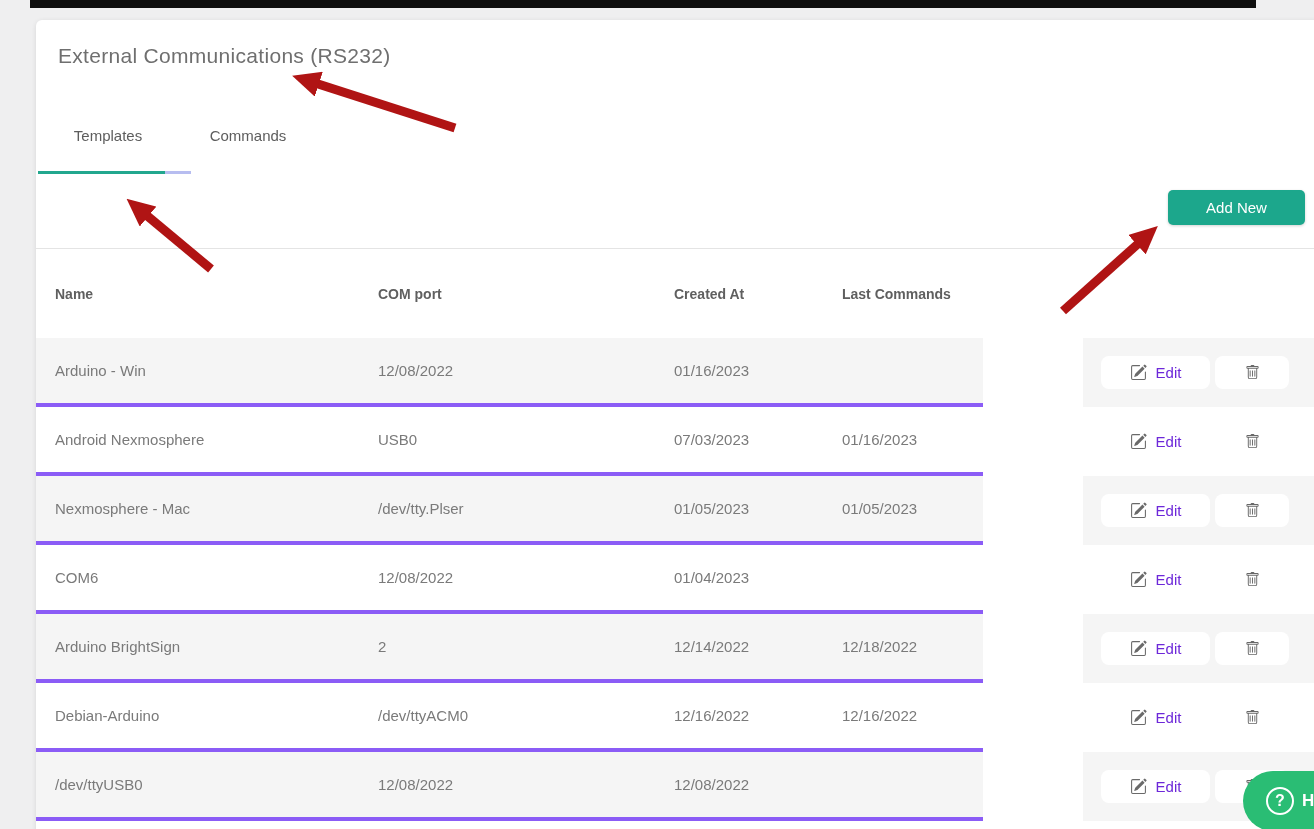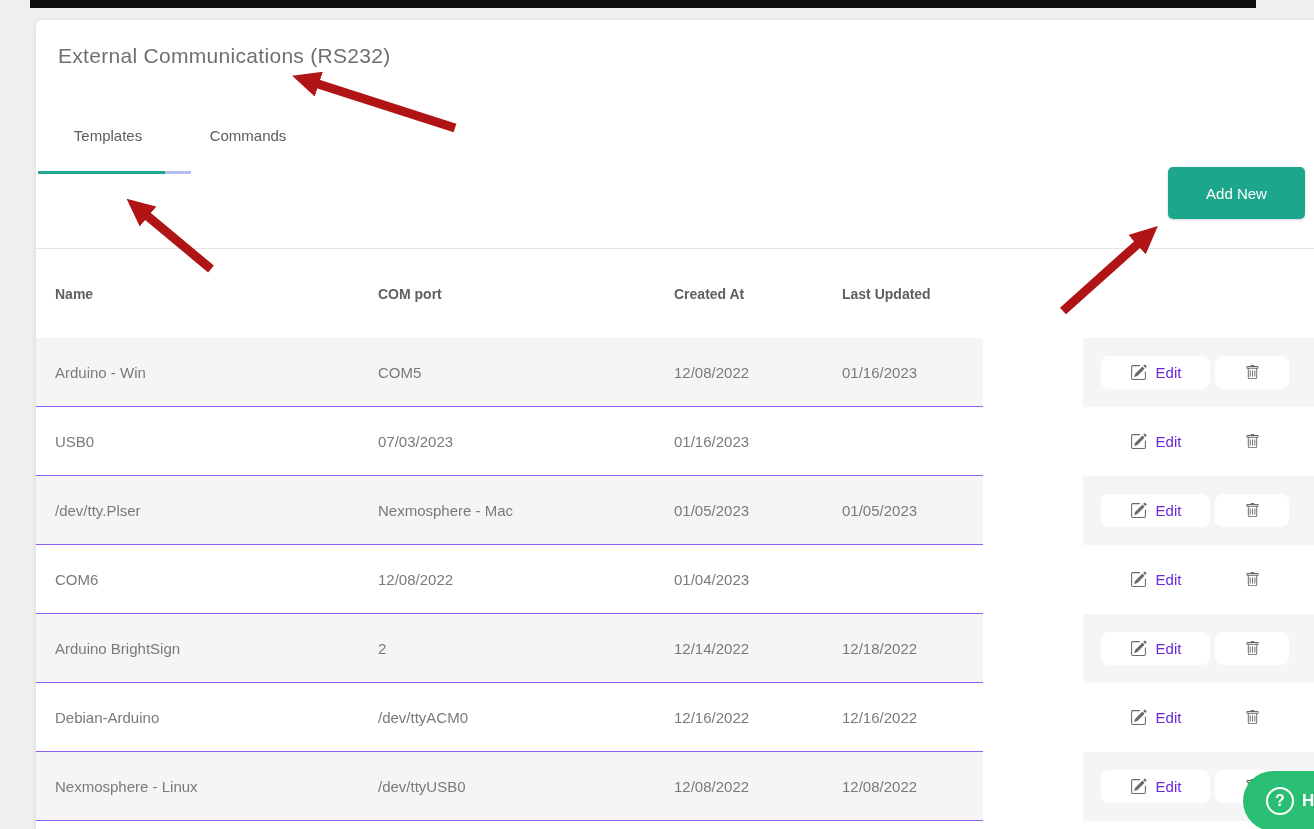--- a/index.html
+++ b/index.html
@@ -19,37 +19,37 @@
     font-size:21px;font-weight:500;color:#6f6f6f;letter-spacing:.3px;z-index:2;margin-left:20px;
   }
   .tabs{position:absolute;left:38px;top:100px;height:71px;display:flex;z-index:2;}
   .tab{display:flex;align-items:center;justify-content:center;
     font-size:15px;font-weight:500;color:#5d5d5d;cursor:pointer;}
   .tab.w1{width:152px;} .tab.w2{width:140px;} .tab.w3{width:140px;}
   .tab.active{color:#23a78e;}
   .ink-primary{position:absolute;left:38px;top:171px;width:127px;height:3px;background:#22a78e;z-index:2;}
   .ink-secondary{position:absolute;left:165px;top:171px;width:26px;height:3px;background:#b7bdf0;z-index:2;}
   .add-new{
-    position:absolute;left:1168px;top:167px;width:137px;height:52px;
+    position:absolute;left:1168px;top:190px;width:137px;height:35px;
     background:#1ca78c;border:none;border-radius:5px;color:#ffffff;
     font-family:"Liberation Sans", sans-serif;font-size:15px;font-weight:500;
     display:flex;align-items:center;justify-content:center;cursor:pointer;
     box-shadow:0 1px 3px rgba(0,0,0,.18);z-index:2;
   }
   .divider{position:absolute;left:36px;top:248px;width:1278px;height:1px;background:#e4e4e4;z-index:2;}
   .thead{
     position:absolute;left:36px;top:249px;width:947px;height:89px;
     display:grid;grid-template-columns:323px 296px 168px 141px;align-items:center;z-index:2;
   }
   .th{padding-left:19px;font-size:14px;font-weight:700;color:#5f5f5f;white-space:nowrap;}
   .tbody{position:absolute;left:36px;top:338px;z-index:2;}
   .row{display:flex;height:69px;}
   .row-main{
     width:947px;display:grid;grid-template-columns:323px 296px 168px 141px;
-    align-items:center;box-sizing:border-box;border-bottom:1px solid #8b5cf6;background:#ffffff;
+    align-items:center;box-sizing:border-box;border-bottom:4px solid #8b5cf6;background:#ffffff;
   }
   .row-gap{width:100px;background:transparent;}
   .row-actions{width:231px;display:flex;align-items:center;background:#ffffff;}
   .seg.striped{background:#f5f5f5;}
   .cell{padding-left:19px;font-size:15px;color:#7a7a7a;white-space:nowrap;overflow:hidden;}
   .btn-edit{
     margin-left:18px;width:109px;height:33px;border-radius:8px;background:#ffffff;border:none;
     display:flex;align-items:center;justify-content:center;gap:9px;cursor:pointer;
     font-family:"Liberation Sans", sans-serif;font-size:15px;color:#6d28d9;
   }
@@ -86,28 +86,27 @@
 <div class="ink-secondary"></div>
 
 <button class="add-new">Add New</button>
 
 <div class="divider"></div>
 
 <div class="thead">
   <div class="th">Name</div>
   <div class="th">COM port</div>
   <div class="th">Created At</div>
-  <div class="th">Last Updated</div>
+  <div class="th">Last Commands</div>
 </div>
 
 <div class="tbody">
   <div class="row">
     <div class="row-main seg striped">
       <div class="cell">Arduino - Win</div>
-      <div class="cell">COM5</div>
       <div class="cell">12/08/2022</div>
       <div class="cell">01/16/2023</div>
     </div>
     <div class="row-gap"></div>
     <div class="row-actions seg striped">
       <button class="btn-edit">
         <span style="display:flex;">
           <svg width="17" height="17" viewBox="0 0 16 16" fill="#6a6a6a" xmlns="http://www.w3.org/2000/svg">
             <path d="M15.502 1.94a.5.5 0 0 1 0 .706L14.459 3.69l-2-2L13.502.646a.5.5 0 0 1 .707 0l1.293 1.293zm-1.75 2.456-2-2L4.939 9.21a.5.5 0 0 0-.121.196l-.805 2.414a.25.25 0 0 0 .316.316l2.414-.805a.5.5 0 0 0 .196-.12l6.813-6.814z"></path>
             <path d="M1 13.5A1.5 1.5 0 0 0 2.5 15h11a1.5 1.5 0 0 0 1.5-1.5v-6a.5.5 0 0 0-1 0v6a.5.5 0 0 1-.5.5h-11a.5.5 0 0 1-.5-.5v-11a.5.5 0 0 1 .5-.5H9a.5.5 0 0 0 0-1H2.5A1.5 1.5 0 0 0 1 2.5v11z"></path>
@@ -121,20 +120,21 @@
             <path d="M5.5 5.5A.5.5 0 0 1 6 6v6a.5.5 0 0 1-1 0V6a.5.5 0 0 1 .5-.5zm2.5 0a.5.5 0 0 1 .5.5v6a.5.5 0 0 1-1 0V6a.5.5 0 0 1 .5-.5zm3 .5a.5.5 0 0 0-1 0v6a.5.5 0 0 0 1 0V6z"></path>
             <path d="M14.5 3a1 1 0 0 1-1 1H13v9a2 2 0 0 1-2 2H5a2 2 0 0 1-2-2V4h-.5a1 1 0 0 1-1-1V2a1 1 0 0 1 1-1H6a1 1 0 0 1 1-1h2a1 1 0 0 1 1 1h3.5a1 1 0 0 1 1 1v1zM4.118 4 4 4.059V13a1 1 0 0 0 1 1h6a1 1 0 0 0 1-1V4.059L11.882 4H4.118zM2.5 3h11V2h-11v1z"></path>
           </svg>
         </span>
       </button>
     </div>
   </div>
 
   <div class="row">
     <div class="row-main seg">
+      <div class="cell">Android Nexmosphere</div>
       <div class="cell">USB0</div>
       <div class="cell">07/03/2023</div>
       <div class="cell">01/16/2023</div>
     </div>
     <div class="row-gap"></div>
     <div class="row-actions seg">
       <button class="btn-edit">
         <span style="display:flex;">
           <svg width="17" height="17" viewBox="0 0 16 16" fill="#6a6a6a" xmlns="http://www.w3.org/2000/svg">
             <path d="M15.502 1.94a.5.5 0 0 1 0 .706L14.459 3.69l-2-2L13.502.646a.5.5 0 0 1 .707 0l1.293 1.293zm-1.75 2.456-2-2L4.939 9.21a.5.5 0 0 0-.121.196l-.805 2.414a.25.25 0 0 0 .316.316l2.414-.805a.5.5 0 0 0 .196-.12l6.813-6.814z"></path>
@@ -149,22 +149,22 @@
             <path d="M5.5 5.5A.5.5 0 0 1 6 6v6a.5.5 0 0 1-1 0V6a.5.5 0 0 1 .5-.5zm2.5 0a.5.5 0 0 1 .5.5v6a.5.5 0 0 1-1 0V6a.5.5 0 0 1 .5-.5zm3 .5a.5.5 0 0 0-1 0v6a.5.5 0 0 0 1 0V6z"></path>
             <path d="M14.5 3a1 1 0 0 1-1 1H13v9a2 2 0 0 1-2 2H5a2 2 0 0 1-2-2V4h-.5a1 1 0 0 1-1-1V2a1 1 0 0 1 1-1H6a1 1 0 0 1 1-1h2a1 1 0 0 1 1 1h3.5a1 1 0 0 1 1 1v1zM4.118 4 4 4.059V13a1 1 0 0 0 1 1h6a1 1 0 0 0 1-1V4.059L11.882 4H4.118zM2.5 3h11V2h-11v1z"></path>
           </svg>
         </span>
       </button>
     </div>
   </div>
 
   <div class="row">
     <div class="row-main seg striped">
+      <div class="cell">Nexmosphere - Mac</div>
       <div class="cell">/dev/tty.Plser</div>
-      <div class="cell">Nexmosphere - Mac</div>
       <div class="cell">01/05/2023</div>
       <div class="cell">01/05/2023</div>
     </div>
     <div class="row-gap"></div>
     <div class="row-actions seg striped">
       <button class="btn-edit">
         <span style="display:flex;">
           <svg width="17" height="17" viewBox="0 0 16 16" fill="#6a6a6a" xmlns="http://www.w3.org/2000/svg">
             <path d="M15.502 1.94a.5.5 0 0 1 0 .706L14.459 3.69l-2-2L13.502.646a.5.5 0 0 1 .707 0l1.293 1.293zm-1.75 2.456-2-2L4.939 9.21a.5.5 0 0 0-.121.196l-.805 2.414a.25.25 0 0 0 .316.316l2.414-.805a.5.5 0 0 0 .196-.12l6.813-6.814z"></path>
             <path d="M1 13.5A1.5 1.5 0 0 0 2.5 15h11a1.5 1.5 0 0 0 1.5-1.5v-6a.5.5 0 0 0-1 0v6a.5.5 0 0 1-.5.5h-11a.5.5 0 0 1-.5-.5v-11a.5.5 0 0 1 .5-.5H9a.5.5 0 0 0 0-1H2.5A1.5 1.5 0 0 0 1 2.5v11z"></path>
@@ -264,21 +264,20 @@
             <path d="M5.5 5.5A.5.5 0 0 1 6 6v6a.5.5 0 0 1-1 0V6a.5.5 0 0 1 .5-.5zm2.5 0a.5.5 0 0 1 .5.5v6a.5.5 0 0 1-1 0V6a.5.5 0 0 1 .5-.5zm3 .5a.5.5 0 0 0-1 0v6a.5.5 0 0 0 1 0V6z"></path>
             <path d="M14.5 3a1 1 0 0 1-1 1H13v9a2 2 0 0 1-2 2H5a2 2 0 0 1-2-2V4h-.5a1 1 0 0 1-1-1V2a1 1 0 0 1 1-1H6a1 1 0 0 1 1-1h2a1 1 0 0 1 1 1h3.5a1 1 0 0 1 1 1v1zM4.118 4 4 4.059V13a1 1 0 0 0 1 1h6a1 1 0 0 0 1-1V4.059L11.882 4H4.118zM2.5 3h11V2h-11v1z"></path>
           </svg>
         </span>
       </button>
     </div>
   </div>
 
   <div class="row">
     <div class="row-main seg striped">
-      <div class="cell">Nexmosphere - Linux</div>
       <div class="cell">/dev/ttyUSB0</div>
       <div class="cell">12/08/2022</div>
       <div class="cell">12/08/2022</div>
     </div>
     <div class="row-gap"></div>
     <div class="row-actions seg striped">
       <button class="btn-edit">
         <span style="display:flex;">
           <svg width="17" height="17" viewBox="0 0 16 16" fill="#6a6a6a" xmlns="http://www.w3.org/2000/svg">
             <path d="M15.502 1.94a.5.5 0 0 1 0 .706L14.459 3.69l-2-2L13.502.646a.5.5 0 0 1 .707 0l1.293 1.293zm-1.75 2.456-2-2L4.939 9.21a.5.5 0 0 0-.121.196l-.805 2.414a.25.25 0 0 0 .316.316l2.414-.805a.5.5 0 0 0 .196-.12l6.813-6.814z"></path>

